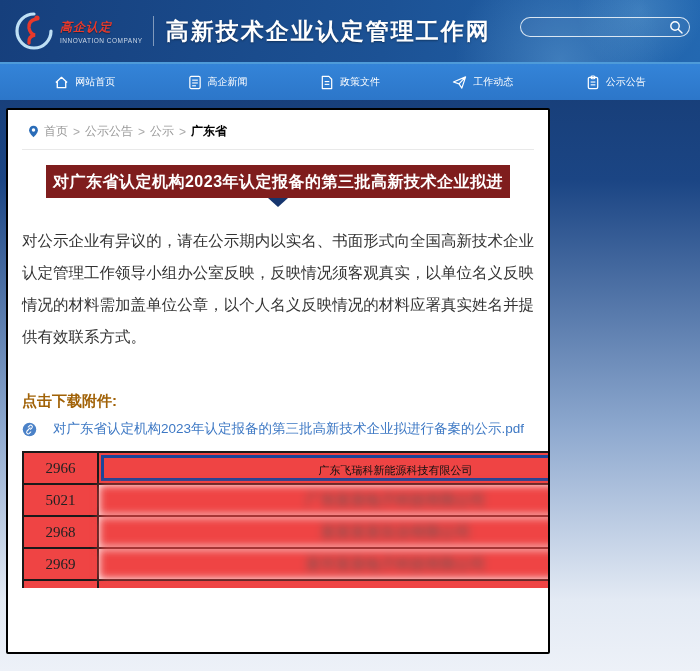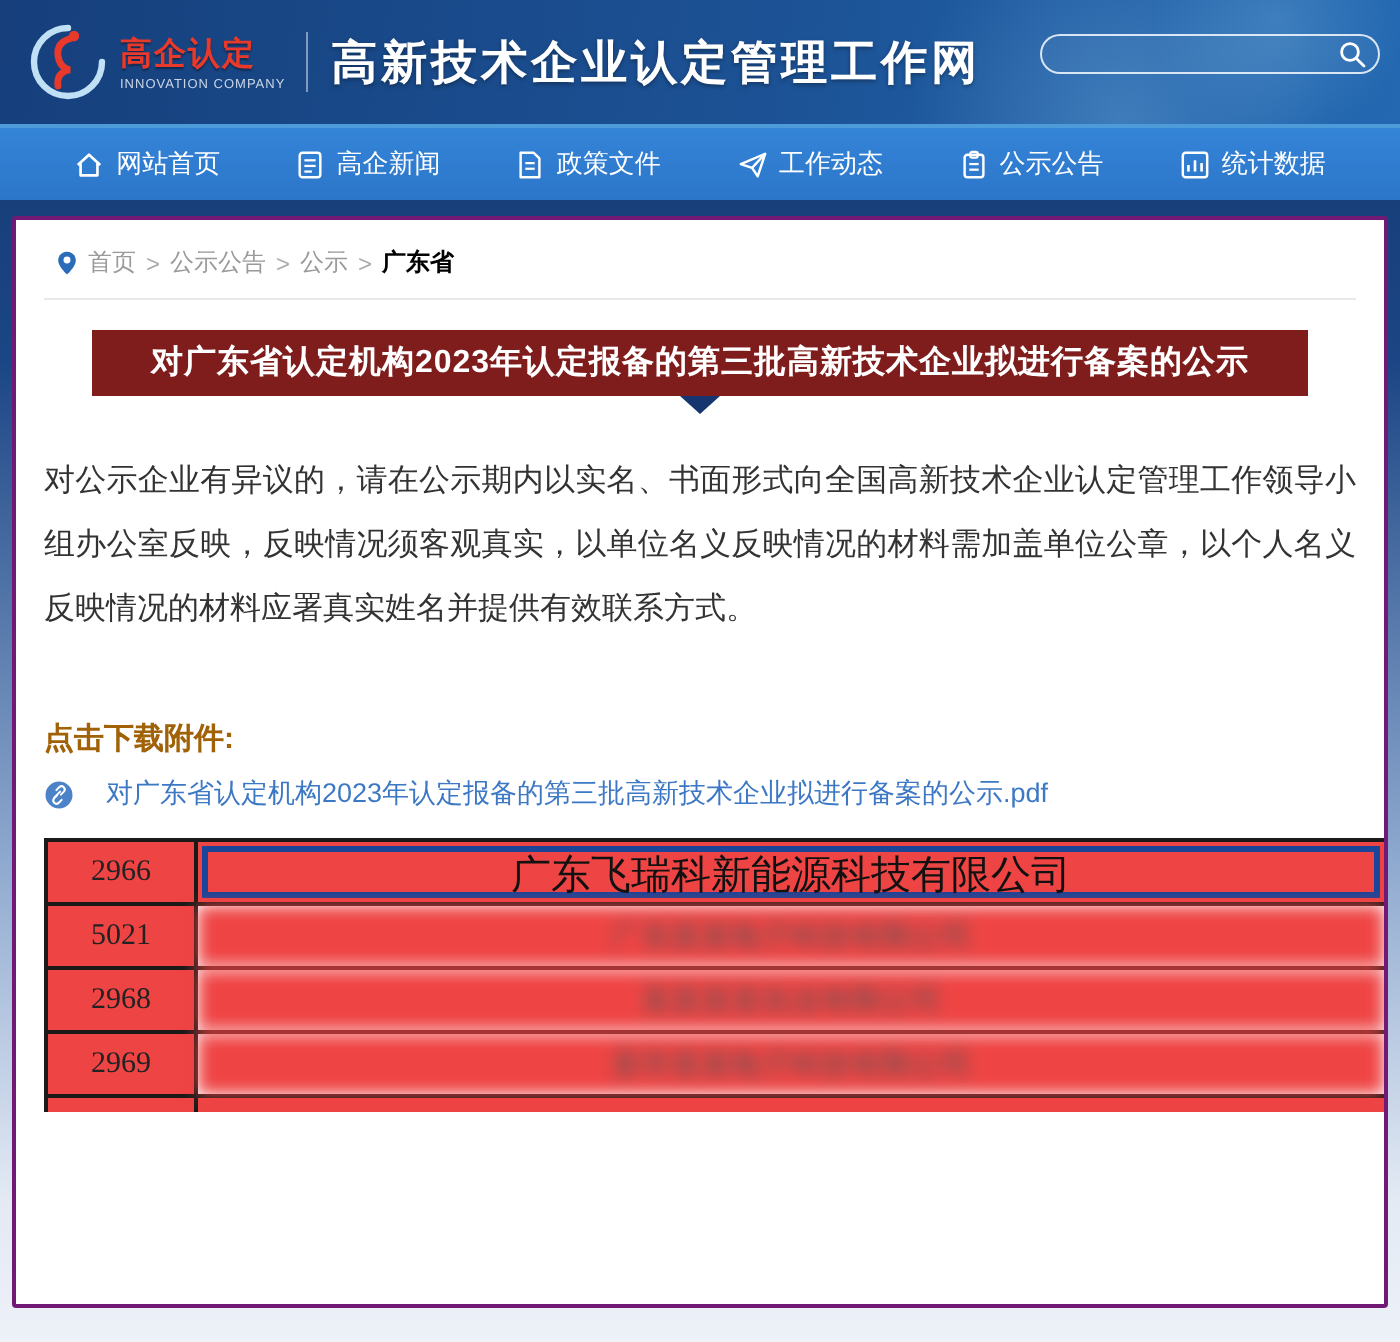--- a/index.html
+++ b/index.html
@@ -13,45 +13,45 @@
   .header {
     position:relative; height:62px;
     background:
       radial-gradient(circle 150px at 560px 60px, rgba(120,180,230,.35), rgba(120,180,230,0) 70%),
       radial-gradient(circle 90px at 640px 10px, rgba(140,200,240,.25), rgba(140,200,240,0) 70%),
       linear-gradient(100deg,#163f7c 0%,#1c5295 55%,#2368b1 100%);
     display:flex; align-items:center; padding:0 14px;
   }
   .logo { display:flex; align-items:center; cursor:pointer; }
   .logo-mark { width:40px; height:40px; margin-right:6px; }
-  .logo-txt .cn { font-size:16px; font-weight:bold; color:#e8392b; letter-spacing:1px; text-shadow:0 1px 1px rgba(0,0,0,.4); }
+  .logo-txt .cn { font-size:12px; font-weight:bold; color:#e8392b; font-style:italic; letter-spacing:1px; text-shadow:0 1px 1px rgba(0,0,0,.4); }
   .logo-txt .en { font-size:6.5px; color:#c9d6e6; letter-spacing:.5px; margin-top:1px; }
   .logo-sep { width:1px; height:30px; background:rgba(255,255,255,.45); margin:0 12px 0 10px; }
   .site-title { color:#fff; font-size:23px; font-weight:bold; letter-spacing:2px; text-shadow:0 1px 2px rgba(0,0,0,.35); }
   .search-box {
     position:absolute; right:10px; top:17px; width:170px; height:20px;
     border:1px solid rgba(235,243,250,.9); border-radius:10px;
     display:flex; align-items:center; padding:0 6px 0 10px; background:rgba(255,255,255,.04);
   }
   .search-box input { flex:1; border:none; outline:none; background:transparent; color:#fff; font-size:11px; min-width:0; }
   .search-box svg { flex:0 0 auto; }
 
   
   .nav {
     height:38px; background:linear-gradient(#3484d8,#2c76c9);
     border-top:2px solid #4e9bd9;
     display:flex; align-items:stretch; justify-content:space-around; padding:0 18px;
   }
-  .nav-item { display:flex; align-items:center; gap:6px; color:#fff; font-size:13px; cursor:pointer; padding:0 8px; text-decoration:none; }
+  .nav-item { display:flex; align-items:center; gap:6px; color:#fff; font-size:10px; cursor:pointer; padding:0 8px; text-decoration:none; }
   .nav-item svg { display:block; }
 
   
   .panel {
-    margin:8px 6px 0 6px; width:688px; height:546px;
-    background:#fff; border:2px solid #701a75; border-radius:2px;
+    margin:8px 6px 0 6px; width:544px; height:546px;
+    background:#fff; border:2px solid #000000; border-radius:2px;
     overflow:hidden; position:relative; padding:0 14px;
   }
   .breadcrumb { display:flex; align-items:center; gap:5px; padding:13px 6px 9px 6px; font-size:12px; color:#9a9a9a; border-bottom:1px solid #e9e9e9; }
   .breadcrumb .crumb { color:#9a9a9a; text-decoration:none; }
   .breadcrumb .crumb.current { color:#000000; font-weight:bold; }
   .breadcrumb .sep { color:#aaa; }
 
   .banner {
     margin:15px 24px 0 24px; height:33px; background:#7f1d1d; color:#fff;
     font-size:16px; font-weight:bold; text-align:center; line-height:33px;
@@ -68,21 +68,21 @@
 
   .attach-label { margin-top:39px; font-size:15px; font-weight:bold; color:#a16207; }
   .attach-row { margin-top:9px; display:flex; align-items:center; gap:16px; }
   .attach-link { font-size:13.5px; color:#3d78c4; text-decoration:none; cursor:pointer; }
 
   
   table.roster { border-collapse:collapse; margin:13px auto 0 auto; width:672px; table-layout:fixed;
     font-family:"Liberation Serif","DejaVu Serif",serif; }
   table.roster td { border:2px solid #1a1a1a; height:32px; text-align:center; font-size:15px; color:#222; background:#ef4444; overflow:hidden; }
   td.no-cell { width:75px; }
-  .sel-box { margin:1px 2px; height:26px; line-height:24px; border:3px solid #1b4599; font-size:20px; color:#111; }
+  .sel-box { margin:1px 2px; height:26px; line-height:24px; border:3px solid #1b4599; font-size:11px; color:#111; }
   tr.blurred td.co-cell { filter:blur(4px); color:#555; }
   tr.partial td { height:8px; border-bottom:none; }
 </style>
 </head>
 <body>
 
 <div class="header">
   <div class="logo">
     <svg class="logo-mark" viewBox="0 0 40 40">
       <path d="M20 3 A17 17 0 1 0 37 20" fill="none" stroke="#bfe0f5" stroke-width="3.2" stroke-linecap="round"></path>
@@ -137,29 +137,20 @@
   </a>
   <a class="nav-item">
     <svg width="14" height="15" viewBox="0 0 14 16">
       <rect x="2" y="2.5" width="10" height="12" rx="1.5" fill="none" stroke="#fff" stroke-width="1.3"></rect>
       <rect x="5" y="1" width="4" height="3" rx="1" fill="none" stroke="#fff" stroke-width="1.2"></rect>
       <line x1="4.5" y1="7.5" x2="9.5" y2="7.5" stroke="#fff" stroke-width="1.2"></line>
       <line x1="4.5" y1="10.5" x2="9.5" y2="10.5" stroke="#fff" stroke-width="1.2"></line>
     </svg>
     <span>公示公告</span>
   </a>
-  <a class="nav-item">
-    <svg width="15" height="15" viewBox="0 0 16 16">
-      <rect x="1.5" y="1.5" width="13" height="13" rx="1.5" fill="none" stroke="#fff" stroke-width="1.3"></rect>
-      <line x1="4.5" y1="11.5" x2="4.5" y2="8" stroke="#fff" stroke-width="1.4"></line>
-      <line x1="8" y1="11.5" x2="8" y2="5.5" stroke="#fff" stroke-width="1.4"></line>
-      <line x1="11.5" y1="11.5" x2="11.5" y2="7" stroke="#fff" stroke-width="1.4"></line>
-    </svg>
-    <span>统计数据</span>
-  </a>
 </div>
 
 <div class="panel">
 
   <div class="breadcrumb">
     <svg width="11" height="13" viewBox="0 0 12 14">
       <path d="M6 0.8 C3.2 0.8 1.2 3 1.2 5.6 C1.2 9 6 13.2 6 13.2 S10.8 9 10.8 5.6 C10.8 3 8.8 0.8 6 0.8 Z" fill="#2a6cb8"></path>
       <circle cx="6" cy="5.4" r="1.9" fill="#fff"></circle>
     </svg>
     <a class="crumb">首页</a>

